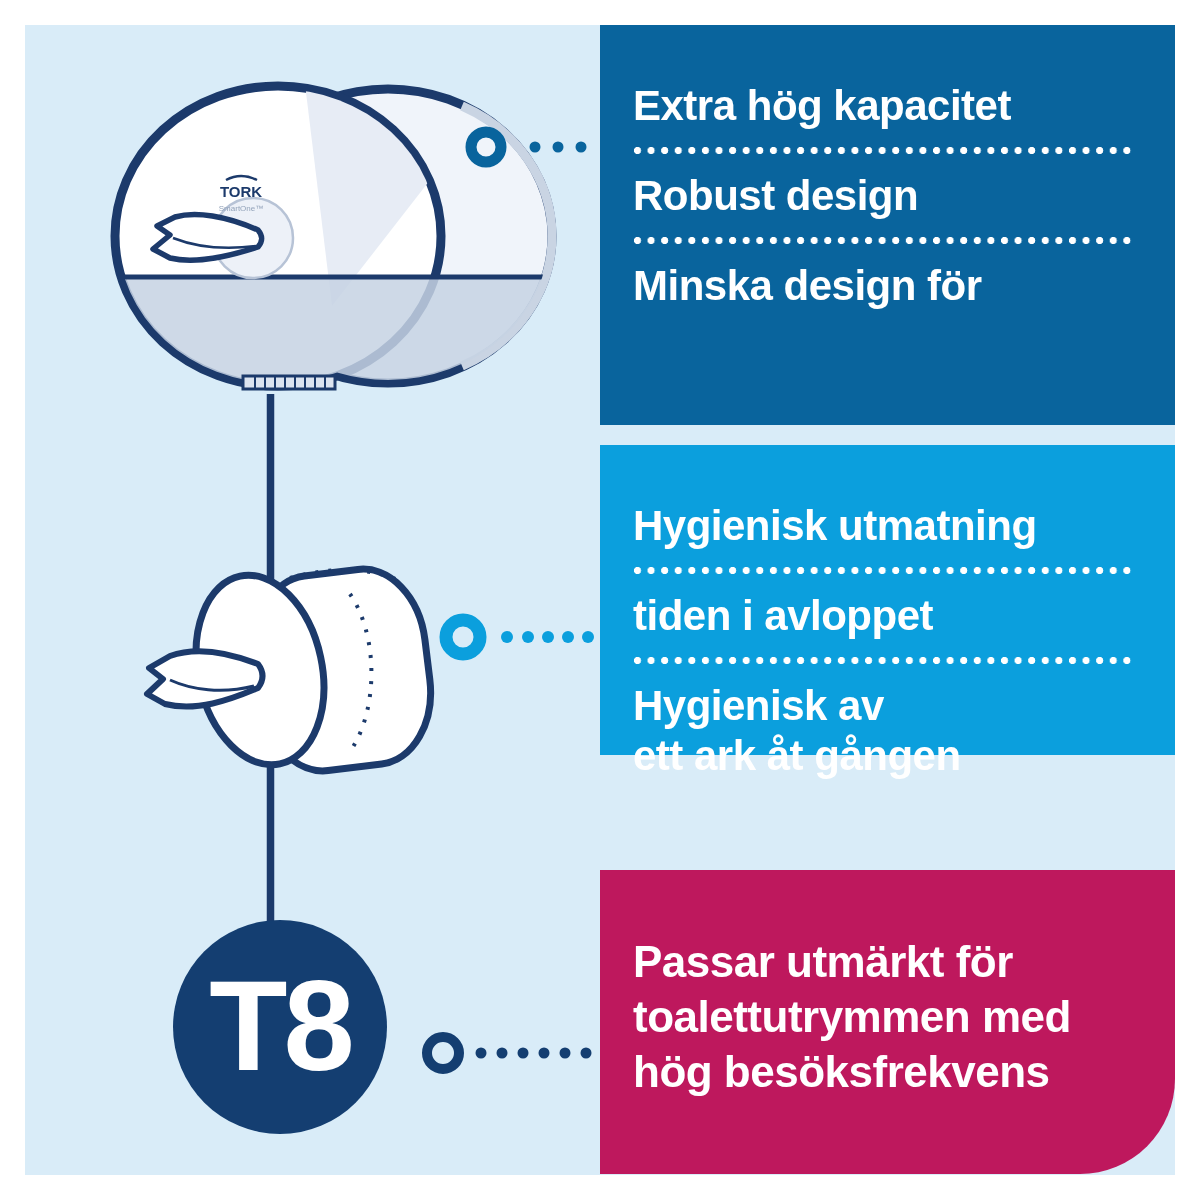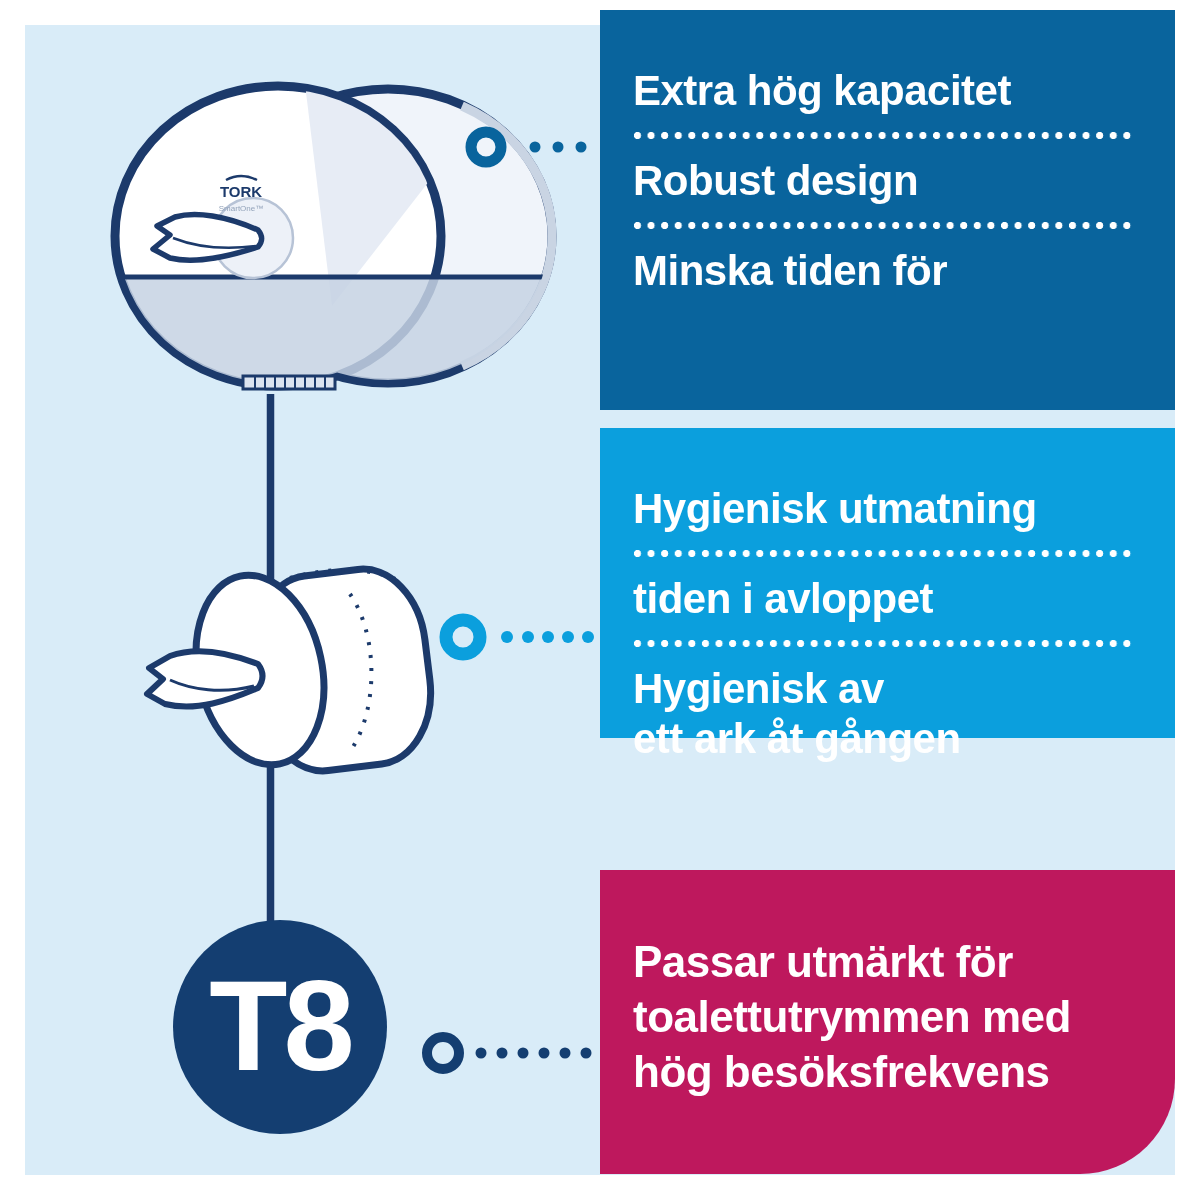--- a/index.html
+++ b/index.html
@@ -11,22 +11,22 @@
   .canvas-bg{
     position:absolute;left:25px;top:25px;width:1150px;height:1150px;
     background:#d9ecf8;
   }
   .panel{
     position:absolute;left:600px;width:575px;box-sizing:border-box;
     color:#ffffff;font-weight:bold;
     padding:56px 28px 0 33px;font-size:42px;line-height:50px;
     letter-spacing:-0.5px;
   }
-  .panel-top{top:10px;height:400px;background:#09649d;}
-  .panel-middle{top:428px;height:310px;background:#0b9fdd;}
+  .panel-top{top:25px;height:400px;background:#09649d;}
+  .panel-middle{top:445px;height:310px;background:#0b9fdd;}
   .panel-bottom{
     top:870px;height:304px;background:#be185d;
     border-bottom-right-radius:95px;
     padding-top:64px;font-size:44px;line-height:55px;
   }
   .dots-sep{
     height:9px;width:502px;margin:15px 0 16px 0;
     background-image:radial-gradient(circle at 4.5px 4.5px,#ffffff 3.3px,rgba(255,255,255,0) 3.9px);
     background-size:13.6px 9px;background-repeat:repeat-x;
   }
@@ -37,21 +37,21 @@
 
 <div class="stage">
 
   <div class="canvas-bg"></div>
 
   <div class="panel panel-top">
     <div>Extra hög kapacitet</div>
     <div class="dots-sep"></div>
     <div>Robust design</div>
     <div class="dots-sep"></div>
-    <div>Minska tiden för</div>
+    <div>Minska design för</div>
   </div>
 
   <div class="panel panel-middle">
     <div>Hygienisk utmatning</div>
     <div class="dots-sep"></div>
     <div>tiden i avloppet</div>
     <div class="dots-sep"></div>
     <div>Hygienisk av</div>
     <div>ett ark åt gången</div>
   </div>

